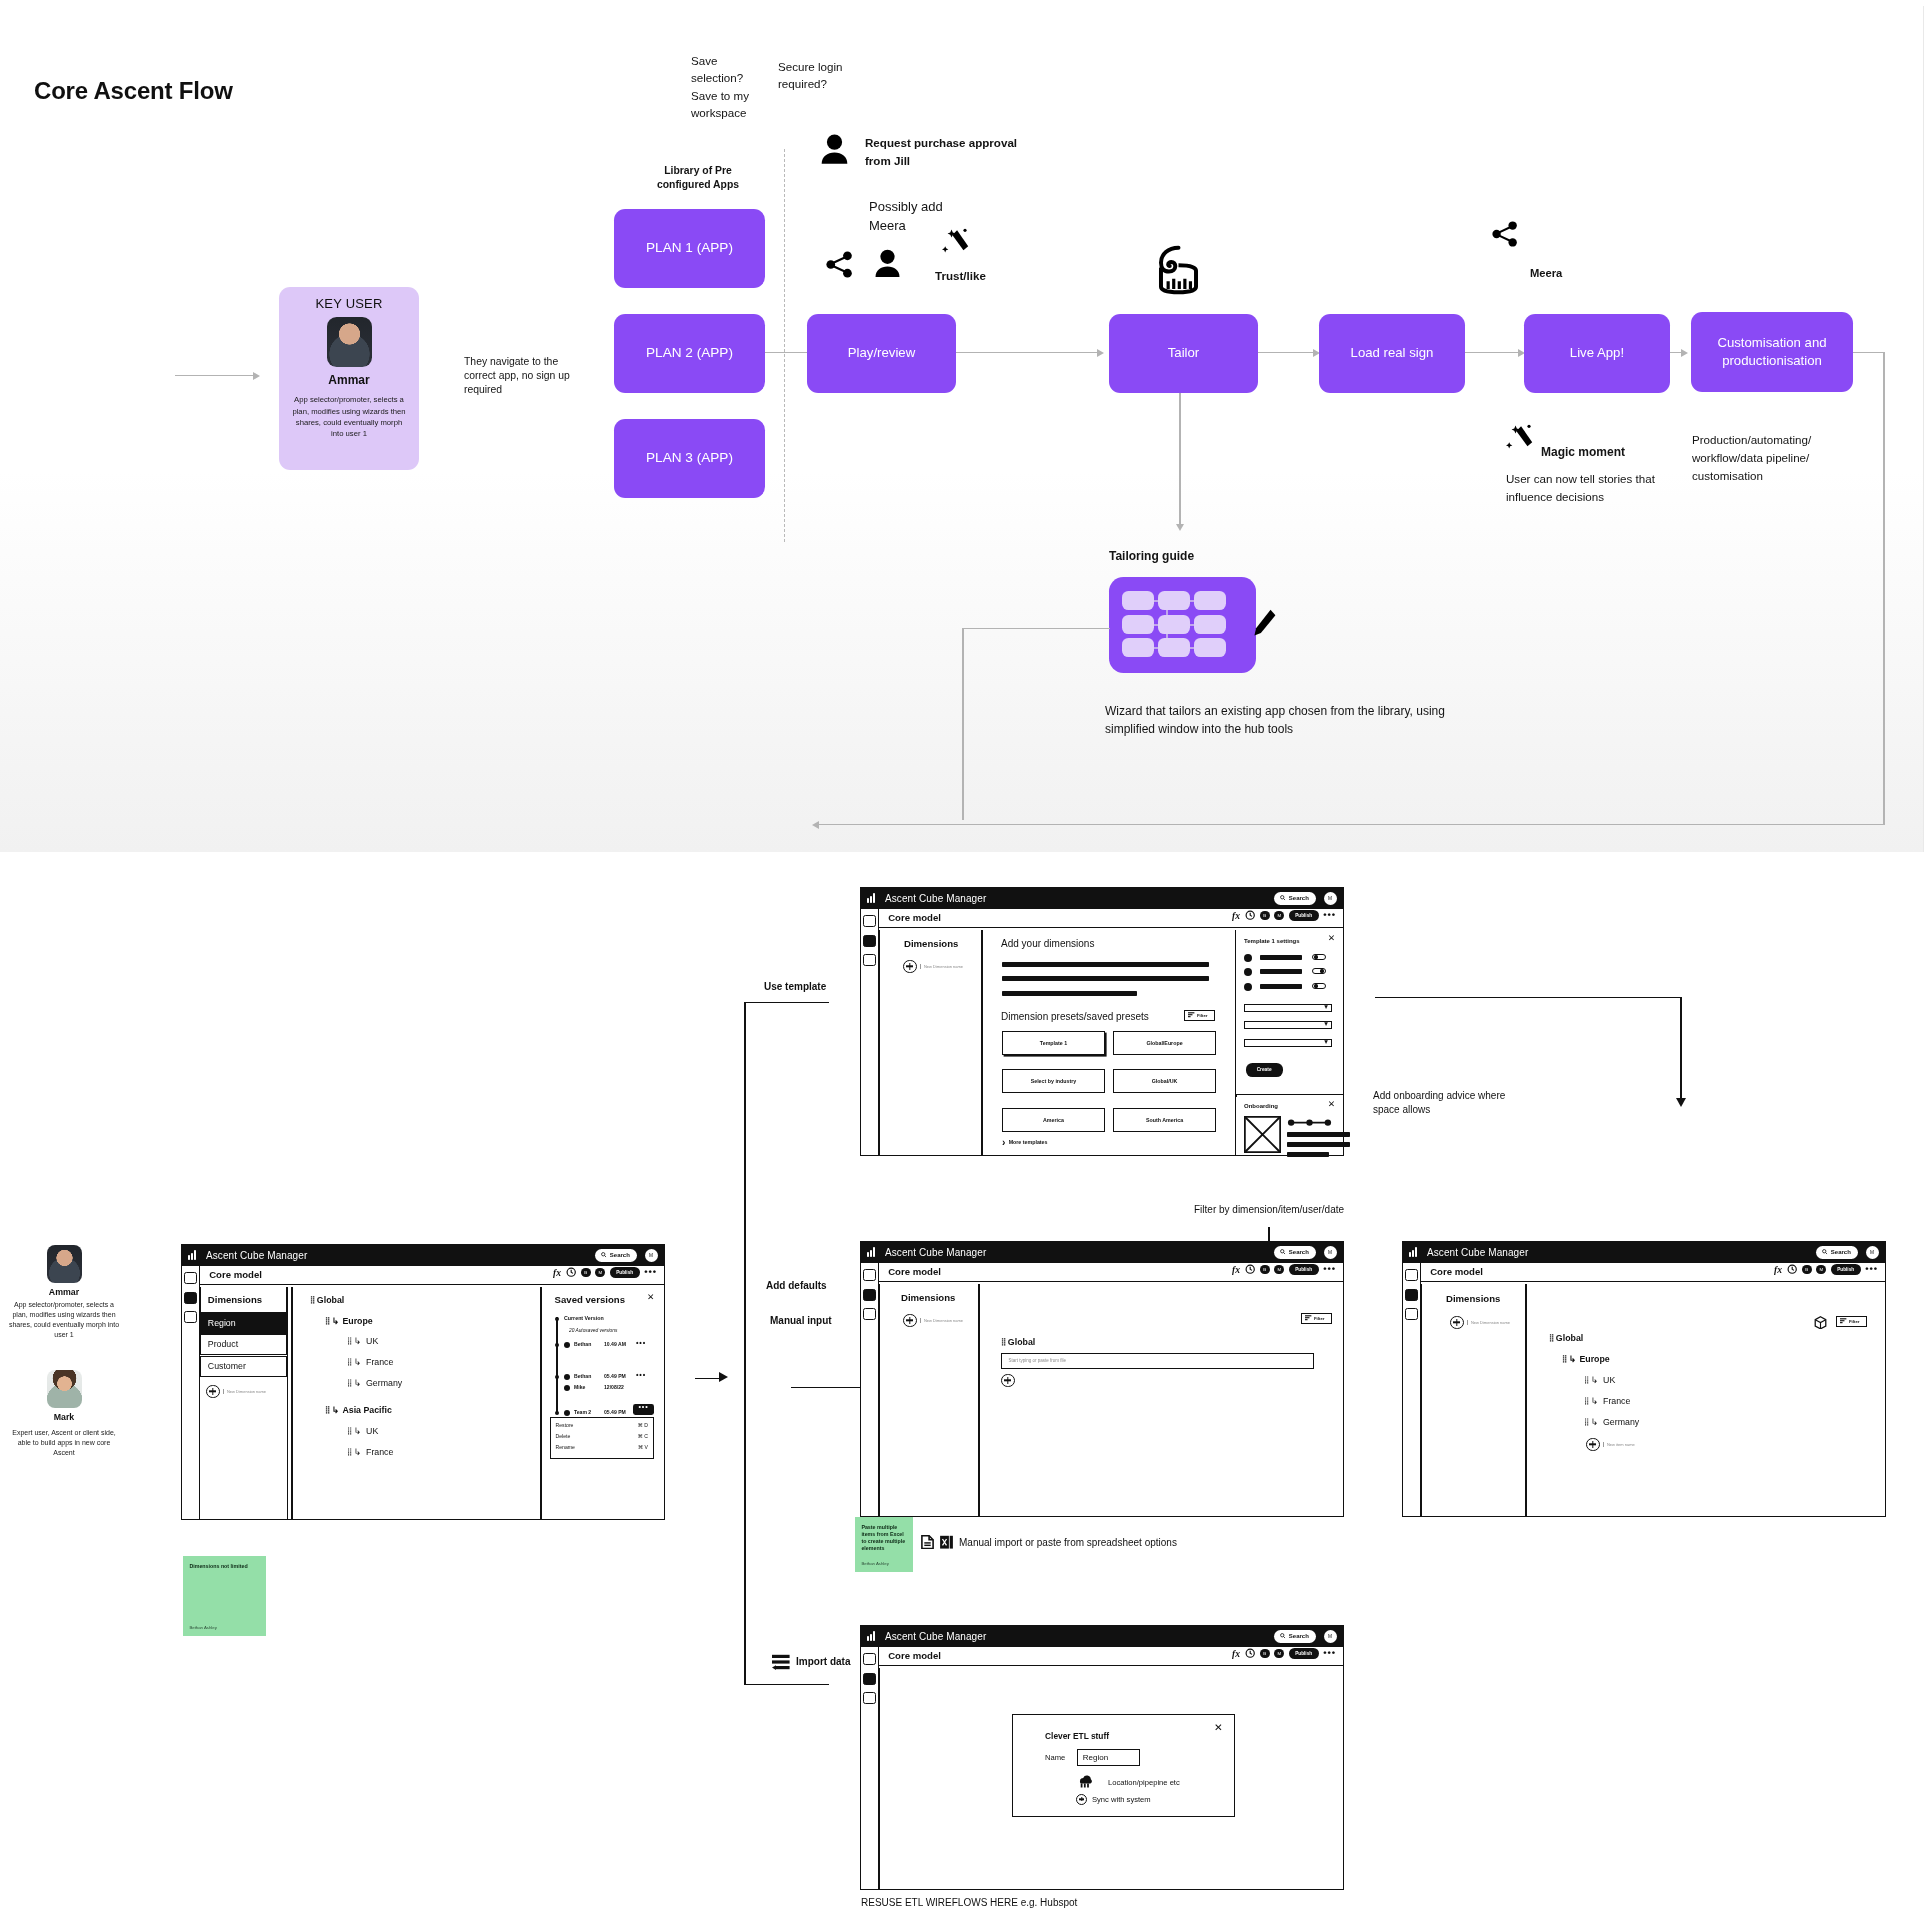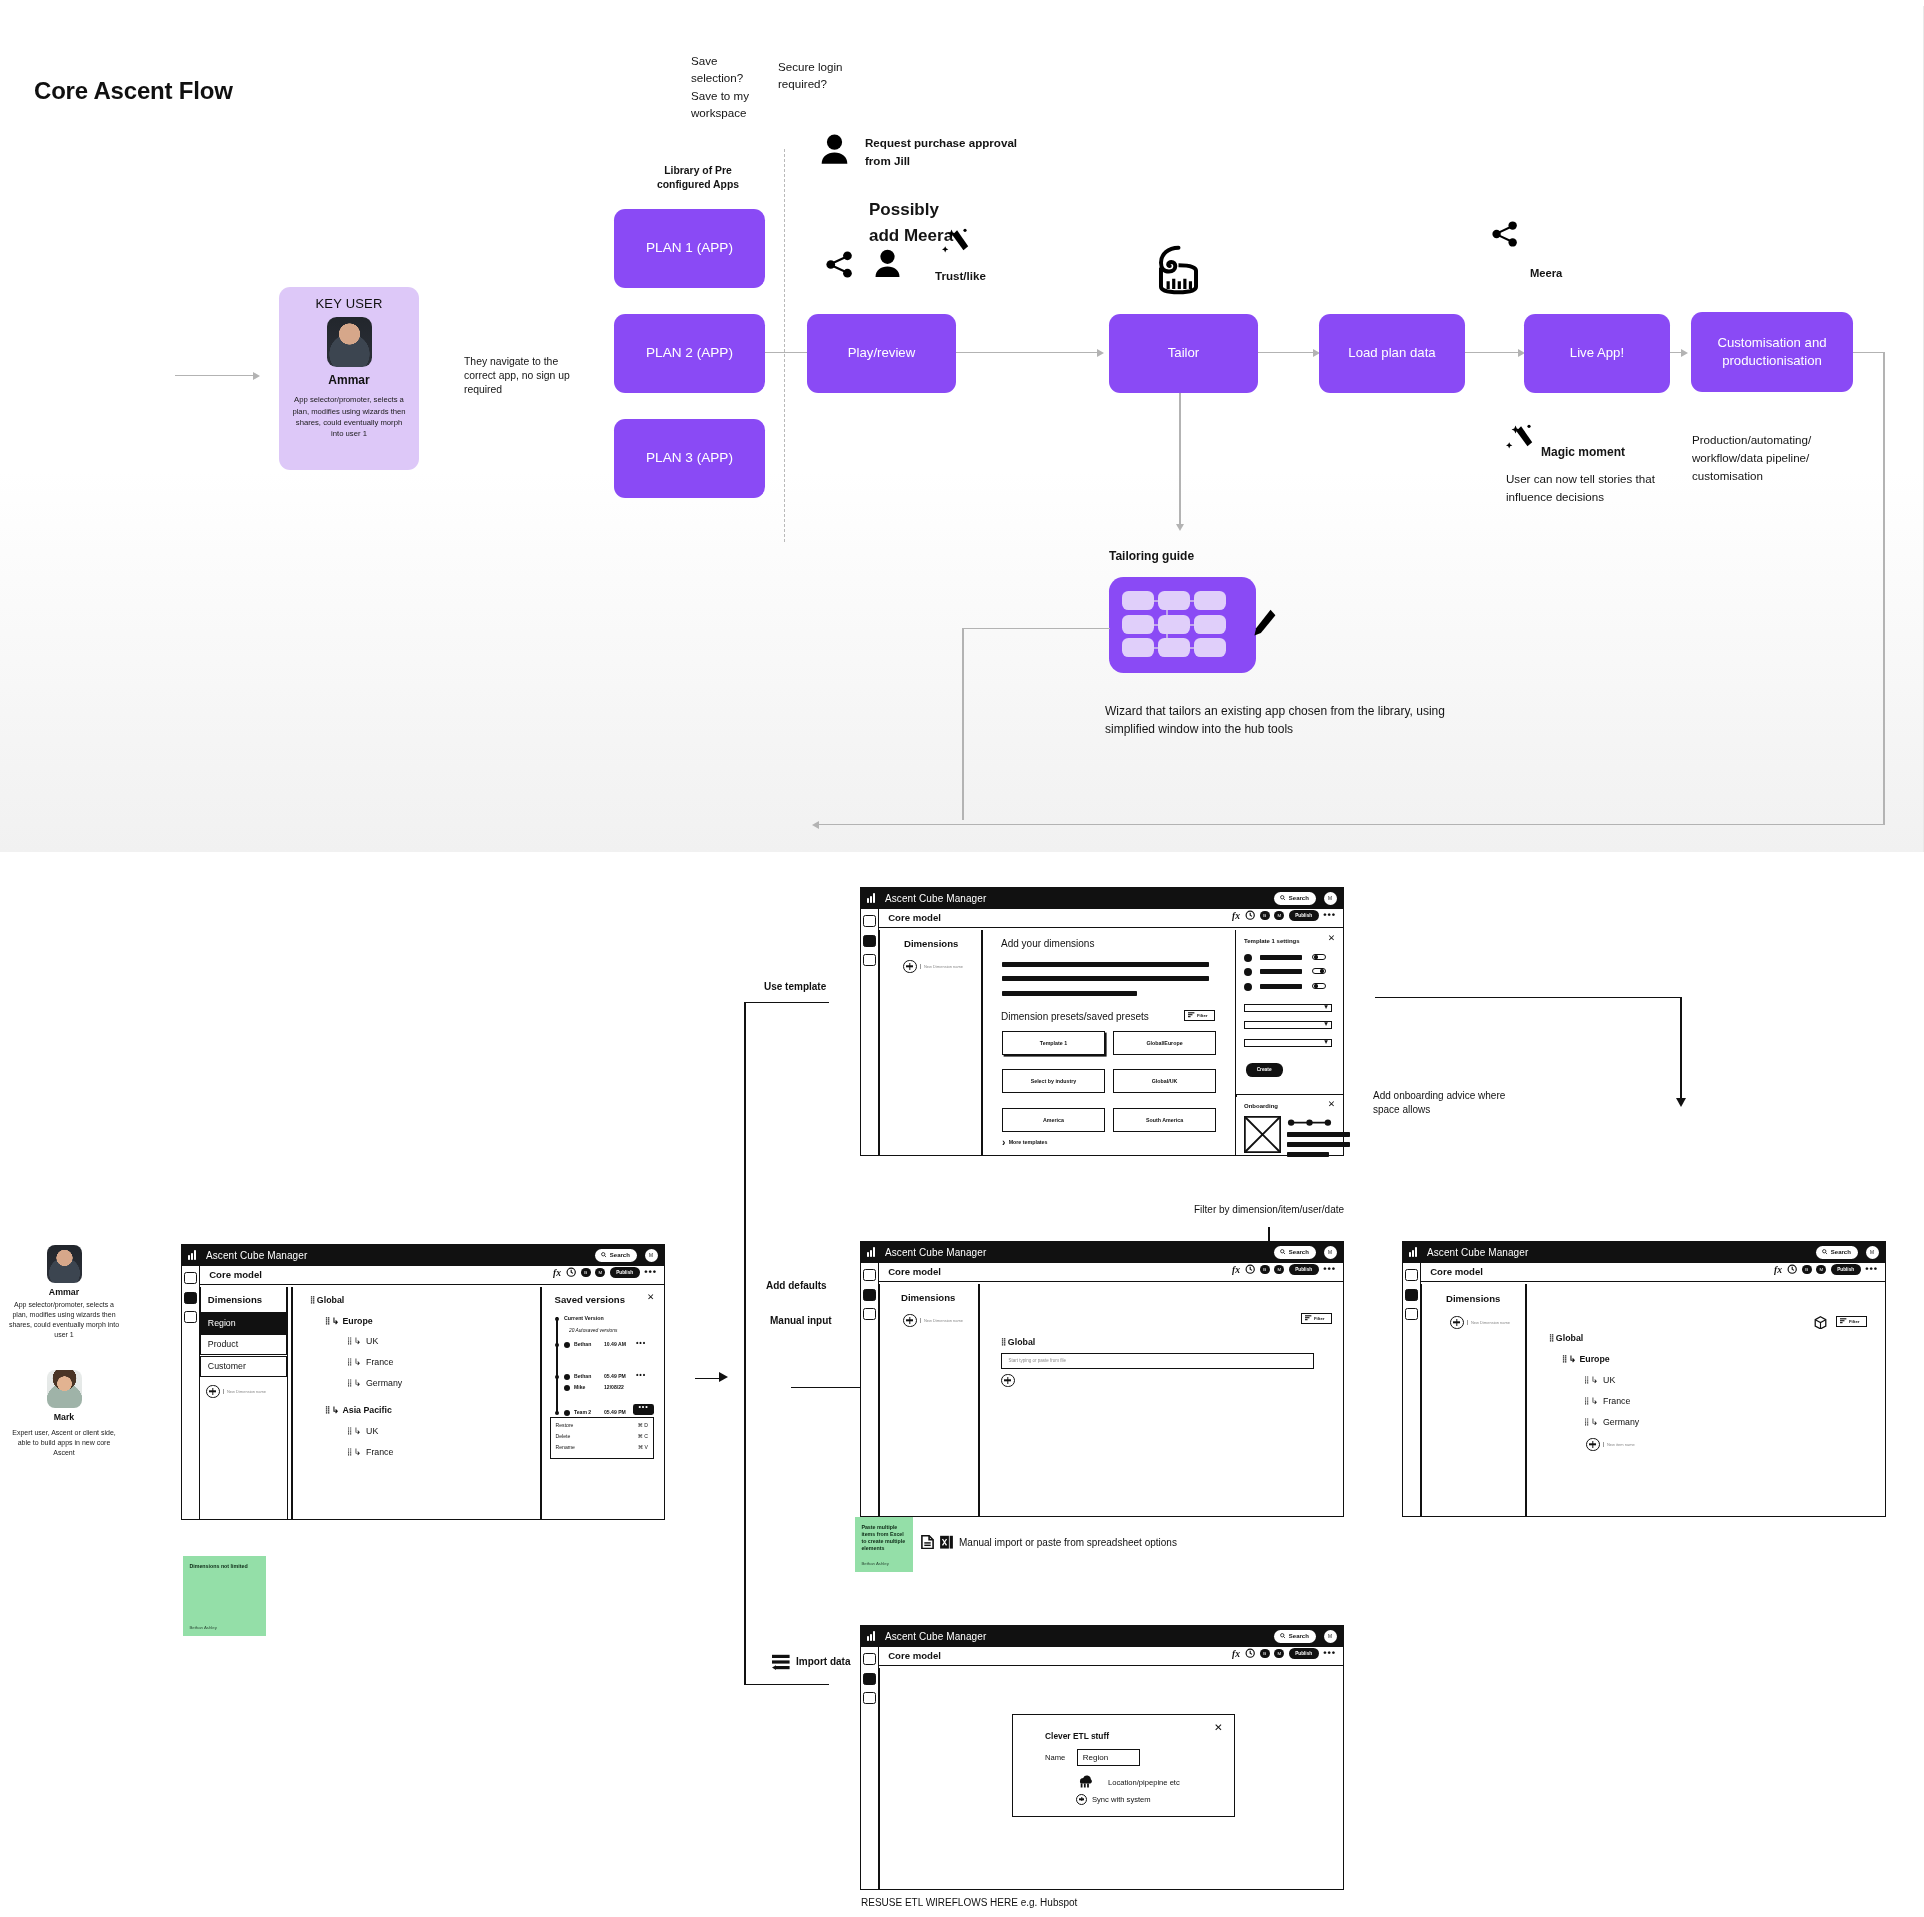--- a/index.html
+++ b/index.html
@@ -288,21 +288,21 @@
   <div class="pbox plan" style="left:614px;top:308px;">PLAN  2 (APP)</div>
   <div class="pbox plan" style="left:614px;top:413px;">PLAN  3 (APP)</div>
 
   <svg class="icon-blk" style="left:820px;top:128px;" width="29" height="30.5" viewBox="0 0 36 38">
     <circle cx="18" cy="10" r="9.5" fill="#000"></circle>
     <path d="M2 37c0-9 7.2-14 16-14s16 5 16 14z" fill="#000"></path>
   </svg>
   <div class="note" style="left:865px;top:128px;width:168px;font-size:11.6px;line-height:18.4px;font-weight:700;">Request purchase approval from Jill</div>
 
   <div class="avatar meera" style="left:815px;top:183px;width:38px;height:42px;border-radius:8px;"></div>
-  <div class="note" style="left:869px;top:191px;width:96px;font-size:17px;line-height:26px;font-weight:700;">Possibly add Meera</div>
+  <div class="note" style="left:869px;top:191px;width:96px;font-size:13px;line-height:19px;font-weight:400;">Possibly add Meera</div>
 
   <svg class="icon-blk" style="left:826px;top:245px;" width="27" height="27" viewBox="0 0 34 34">
     <circle cx="27" cy="6" r="5.5" fill="#000"></circle>
       <circle cx="6" cy="17" r="5.5" fill="#000"></circle>
     <circle cx="27" cy="28" r="5.5" fill="#000"></circle>
     <path d="M8 15.5l17-8M8 18.5l17 8" stroke="#000" stroke-width="2.6" fill="none"></path>
   </svg>
   <svg class="icon-blk" style="left:874px;top:243px;" width="27" height="29" viewBox="0 0 36 38">
     <circle cx="18" cy="10" r="9.5" fill="#000"></circle>
     <path d="M2 37c0-9 7.2-14 16-14s16 5 16 14z" fill="#000"></path>
@@ -326,21 +326,21 @@
     <path d="M27 3C14 3 5 11 5 22c0 7 4 11 10 11 5 0 8-3 8-7 0-3-2-5-5-5-2 0-4 1-4 3 0 1 1 2 2 2" stroke="#000" stroke-width="5" fill="none" stroke-linecap="round"></path>
     <path d="M5 28v24c0 4 6 7 22 7s22-3 22-7V32c0-4-6-7-22-7" stroke="#000" stroke-width="5" fill="none"></path>
     <path d="M14 45v10M21 42v13M28 45v10M35 42v13M42 45v10" stroke="#000" stroke-width="4"></path>
   </svg>
 
   <div class="pbox" style="left:1109px;top:308px;width:149px;height:79px;">Tailor</div>
 
   <div class="ln h" style="left:1258px;top:346px;width:56px;"></div>
   <div class="arrowhead" style="left:1313px;top:343px;"></div>
 
-  <div class="pbox" style="left:1319px;top:308px;width:146px;height:79px;">Load plan data</div>
+  <div class="pbox" style="left:1319px;top:308px;width:146px;height:79px;">Load real sign</div>
 
   <div class="ln h" style="left:1465px;top:346px;width:55px;"></div>
   <div class="arrowhead" style="left:1518px;top:343px;"></div>
 
   <svg class="icon-blk" style="left:1492px;top:215px;" width="26" height="26" viewBox="0 0 34 34">
     <circle cx="27" cy="6" r="5.5" fill="#000"></circle>
       <circle cx="6" cy="17" r="5.5" fill="#000"></circle>
     <circle cx="27" cy="28" r="5.5" fill="#000"></circle>
     <path d="M8 15.5l17-8M8 18.5l17 8" stroke="#000" stroke-width="2.6" fill="none"></path>
   </svg>

